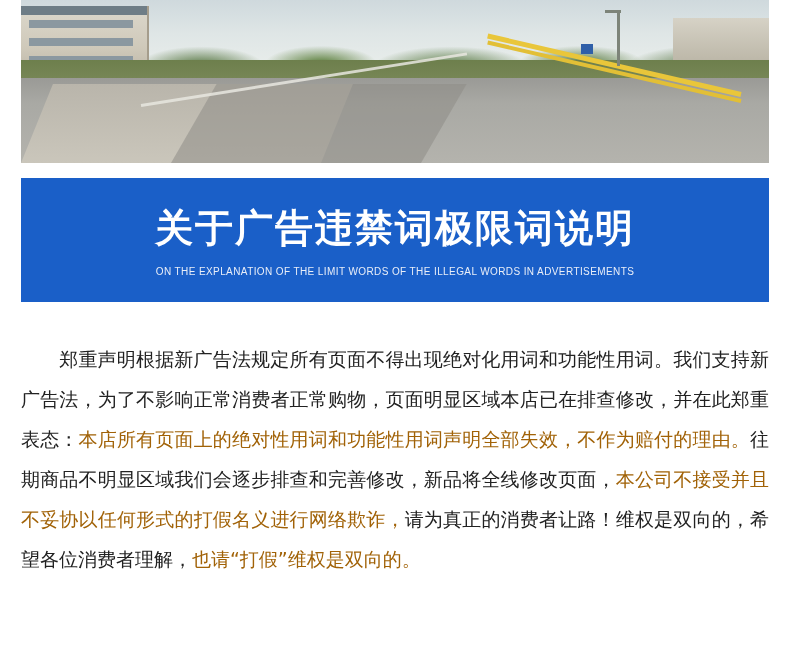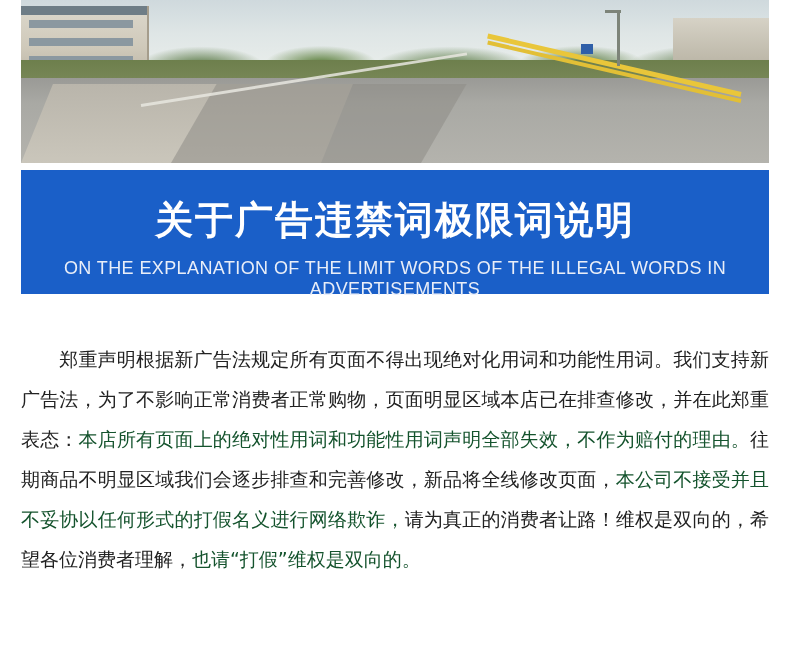--- a/index.html
+++ b/index.html
@@ -175,59 +175,59 @@
     position: absolute;
     left: 560px; top: 44px;
     width: 12px; height: 10px;
     background: #2f5fa8;
   }
 
   
   .band {
     position: absolute;
     left: 21px;
-    top: 170px;
+    top: 178px;
     width: 748px;
     height: 124px;
     background: #1a5fc8;
     color: #ffffff;
     text-align: center;
     box-sizing: border-box;
   }
   .band-title {
     font-size: 38px;
     font-weight: bold;
     letter-spacing: 2px;
     line-height: 1;
     padding-top: 31px;
     font-family: "DejaVu Sans", "Liberation Sans", sans-serif;
   }
   .band-sub {
     margin-top: 19px;
-    font-size: 18px;
+    font-size: 10px;
     letter-spacing: .4px;
     color: #e9eef8;
     font-family: "Liberation Sans", sans-serif;
   }
 
   
   .body-text {
     position: absolute;
     left: 21px;
     top: 320px;
     width: 748px;
     font-size: 19px;
     line-height: 40px;
     color: #222222;
     text-align: justify;
     text-justify: inter-ideograph;
     font-family: "DejaVu Sans", "Liberation Sans", sans-serif;
   }
   .body-text .indent { display: inline-block; width: 38px; }
-  .red { color: #14532d; }
+  .red { color: #a16207; }
 </style>
 </head>
 <body>
 
 <div class="page">
 
   <div class="photo">
     <div class="sky"></div>
     <div class="treeline"></div>
     <div class="bldg-left">

